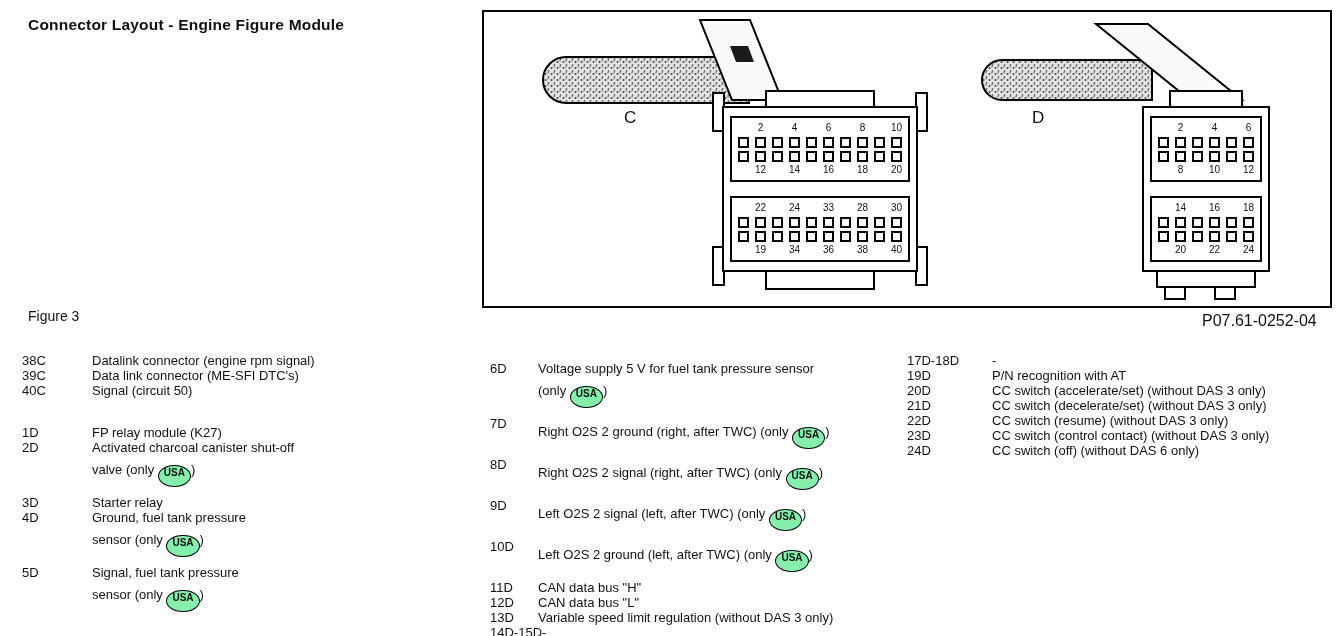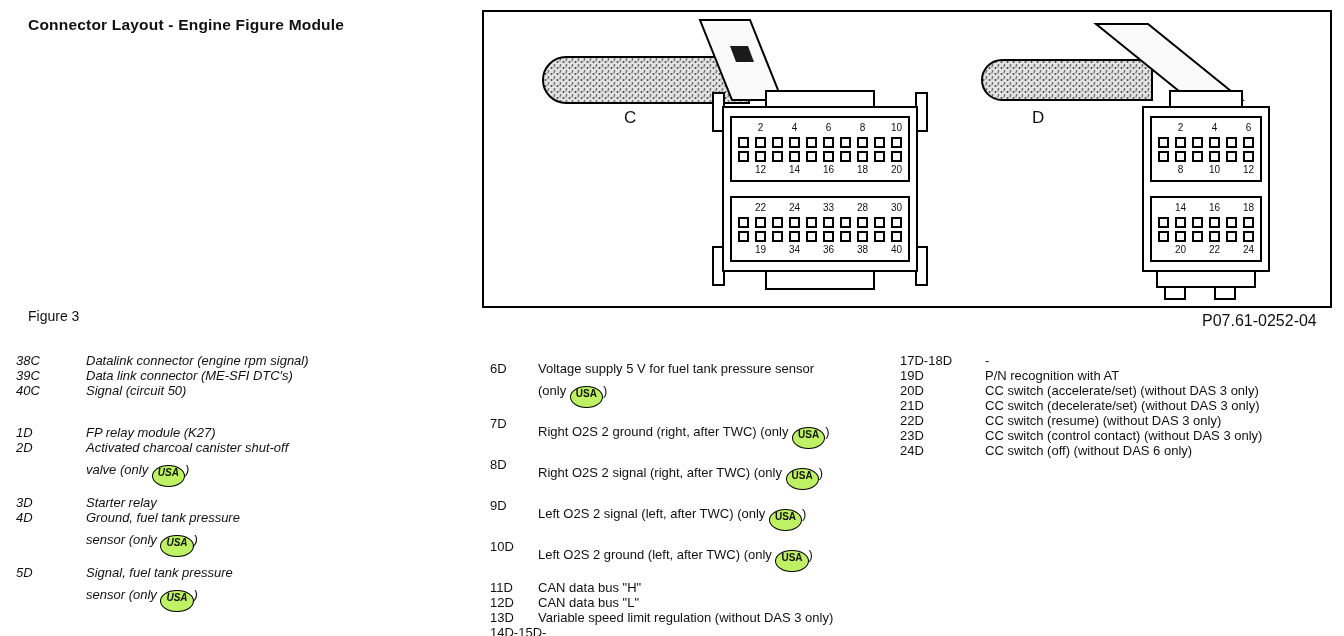--- a/index.html
+++ b/index.html
@@ -48,35 +48,35 @@
   .pin-cell{width:17px;height:14px;display:flex;align-items:center;justify-content:center;}
   .pin-sq{width:7px;height:7px;border:2px solid #000;background:#fff;}
   .side-tab{position:absolute;width:9px;height:36px;border:2px solid #000;background:#fff;z-index:0;}
   .tab-tl{left:-10px;top:2px;}   .tab-tr{right:-10px;top:2px;}
   .tab-bl{left:-10px;top:156px;} .tab-br{right:-10px;top:156px;}
   .prong{position:absolute;width:18px;height:16px;border:2px solid #000;border-top:none;background:#fff;top:192px;}
   .prong-l{left:22px;} .prong-r{left:72px;}
 
   
   .legend-col{position:absolute;top:354px;font-size:13px;line-height:14px;}
-  #legend-col-0{left:16px;width:450px;font-style:italic;}
+  #legend-col-0{left:22px;width:450px;}
   #legend-col-1{left:490px;width:400px;margin-top:8px;}
   #legend-col-2{left:900px;width:440px;}
   .legend-entry{display:flex;align-items:flex-start;margin-bottom:1px;}
   .legend-entry.gap-before{margin-top:28px;}
   .legend-pin{white-space:nowrap;}
   #legend-col-0 .legend-pin{flex:0 0 70px;}
   #legend-col-1 .legend-pin{flex:0 0 48px;}
-  #legend-col-2 .legend-pin{flex:0 0 85px;}
+  #legend-col-2 .legend-pin{flex:0 0 85px;margin-left:7px;}
   .legend-desc{flex:1;}
   .badge-line{margin:8px 0;}
   .usa-badge{
     display:inline-block;border:1.5px solid #000;border-radius:50%;
     padding:1px 5px 8px;font-size:10px;font-weight:bold;line-height:11px;
-    vertical-align:-2px;background:#bef264;
+    vertical-align:-2px;background:#86efac;
   }
 </style>
 </head>
 <body>
 
 <div class="page-title">Connector Layout - Engine Figure Module</div>
 
 <div class="diagram-frame">
 
   <svg class="frame-svg" width="842" height="290" viewBox="0 0 842 290">

